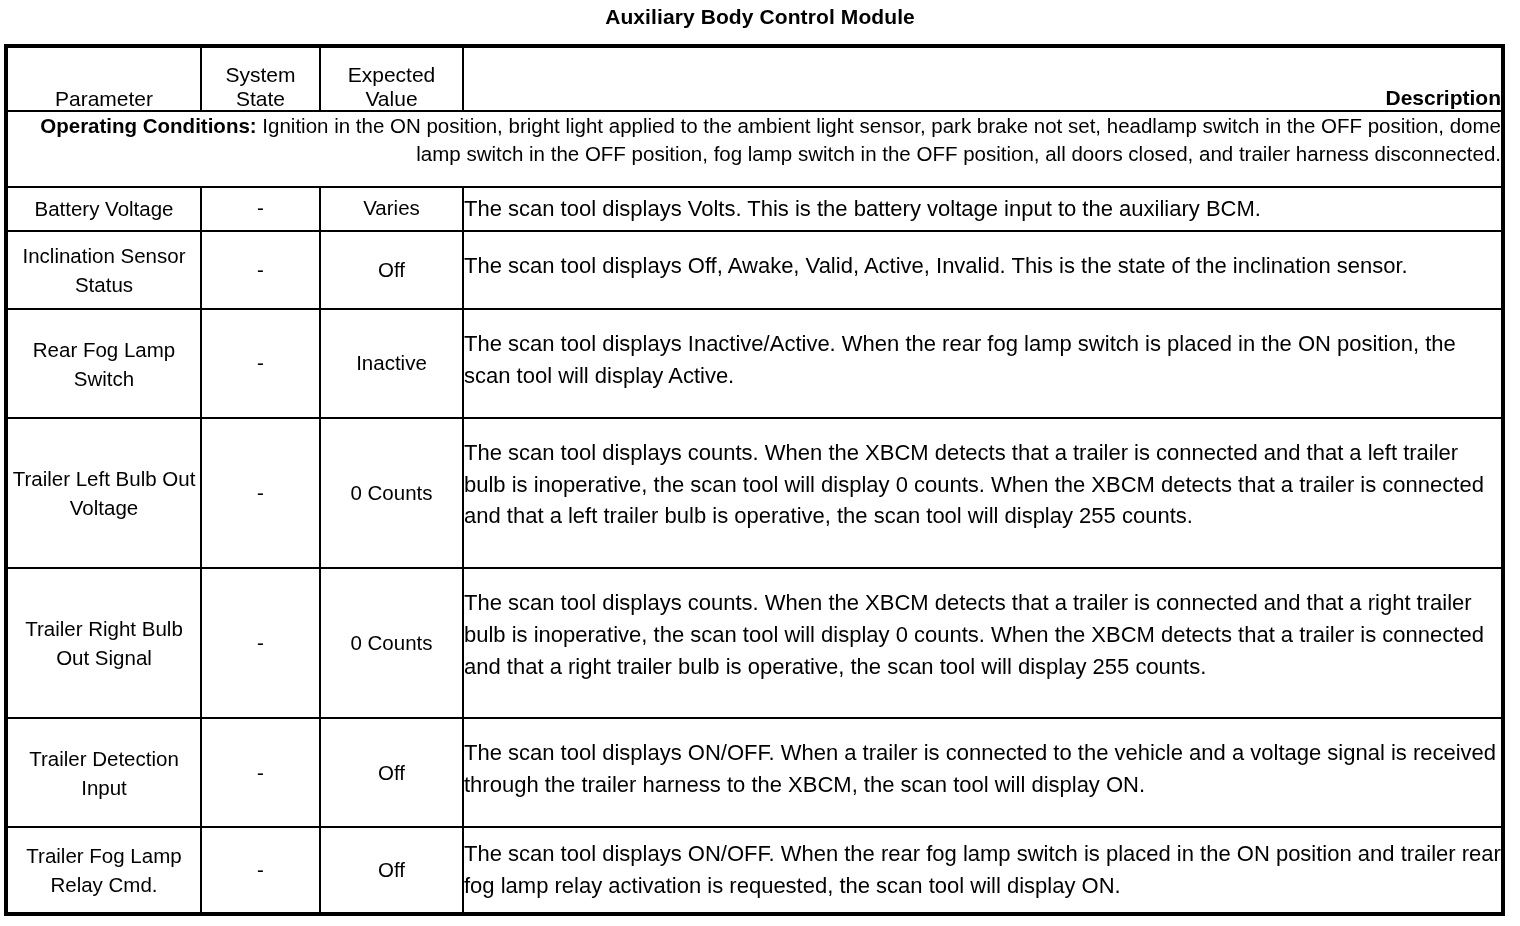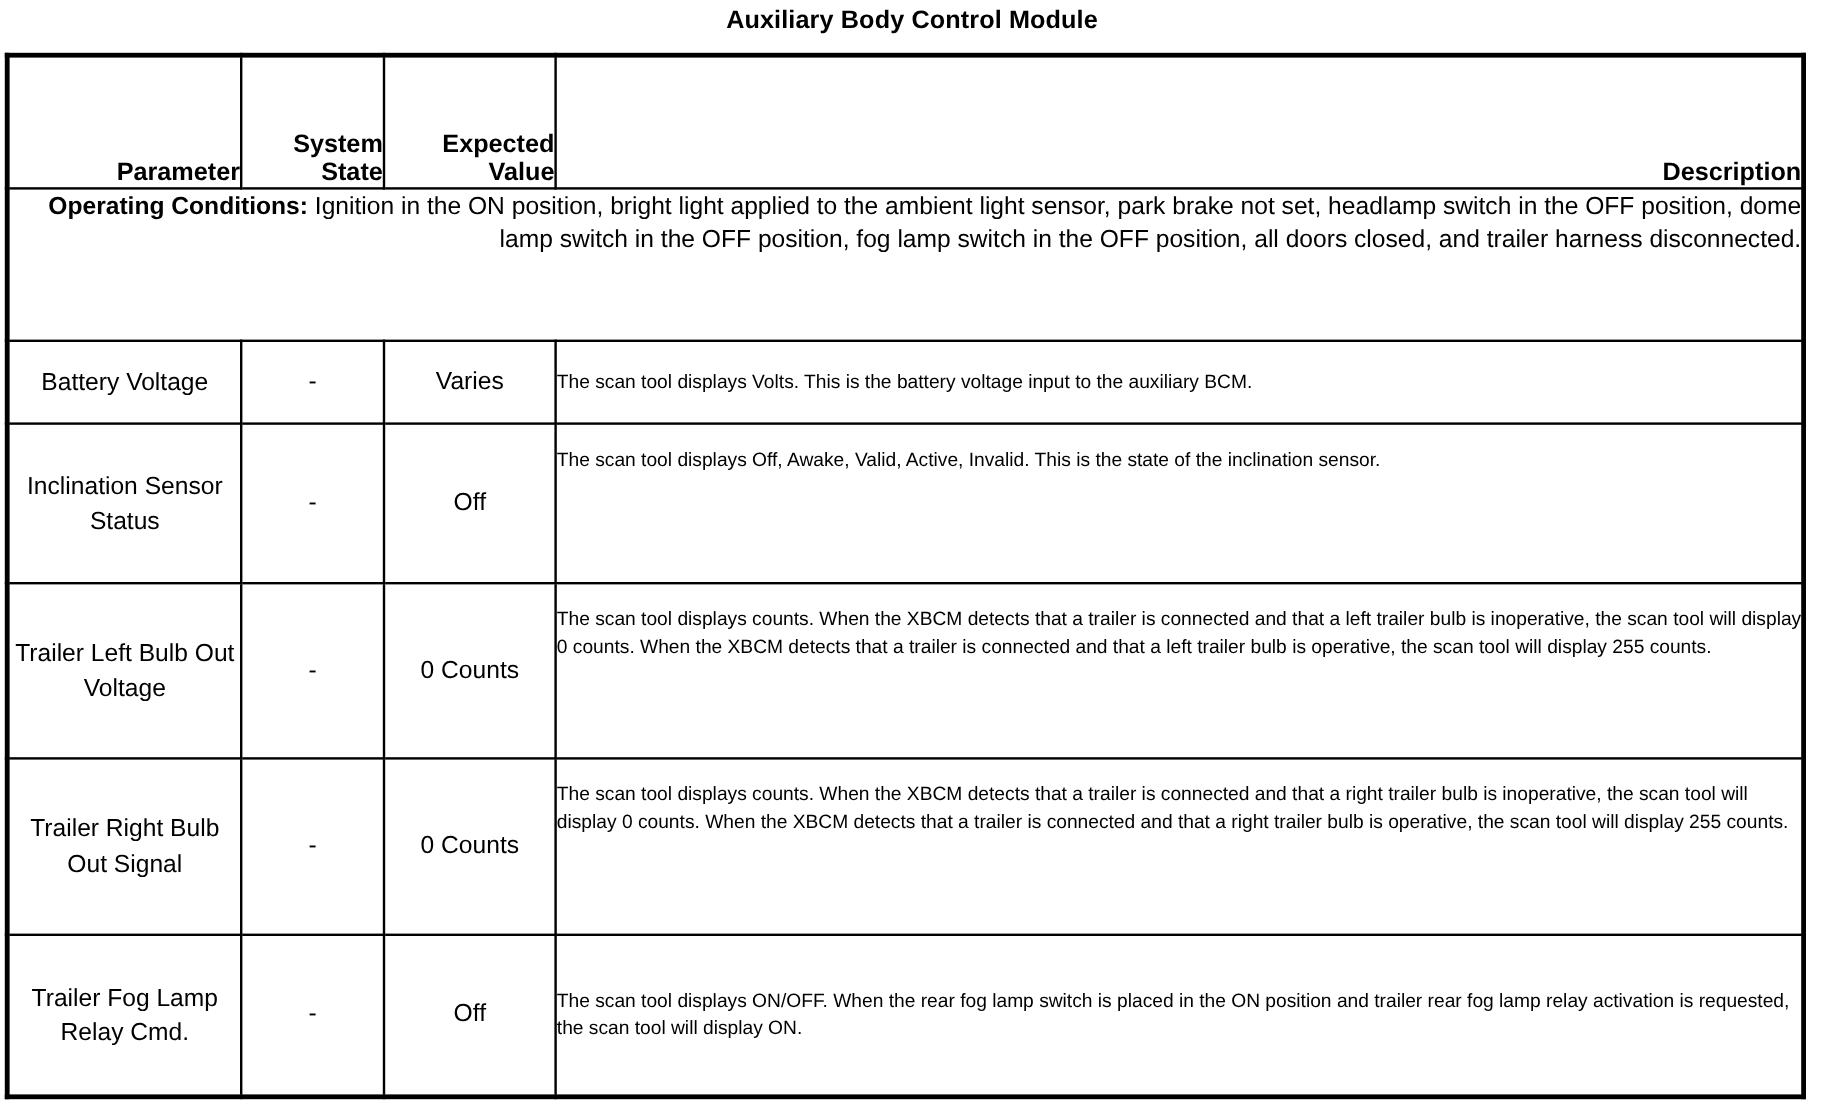--- a/index.html
+++ b/index.html
@@ -57,23 +57,23 @@
   }
 
   
   col.c-param { width: 195px; }
   col.c-state { width: 119px; }
   col.c-exp   { width: 143px; }
   col.c-desc  { width: 1040px; }
 
   
   .hdr-cell {
-    text-align: right;
+    text-align: center;
     vertical-align: bottom;
-    font-weight: bold;
+    font-weight: normal;
     font-size: 21px;
     line-height: 1.12;
     padding: 6px 6px 10px 6px;
   }
   .hdr-desc {
     text-align: right;
     vertical-align: bottom;
     font-weight: bold;
     font-size: 21px;
     padding: 6px 6px 10px 6px;
@@ -100,21 +100,21 @@
   .state-cell, .exp-cell {
     text-align: center;
     vertical-align: middle;
     font-size: 20.5px;
     line-height: 1.4;
     padding: 4px 5px;
   }
   .desc-cell {
     text-align: left;
     vertical-align: middle;
-    font-size: 16px;
+    font-size: 22px;
     line-height: 1.44;
     padding: 5px 10px 5px 9px;
   }
   .desc-cell.top { vertical-align: top; padding-top: 18px; }
 </style>
 </head>
 <body>
 
 <div class="page">
 
@@ -156,35 +156,47 @@
         </tr>
 
         <tr>
           <td class="param-cell">Inclination Sensor Status</td>
           <td class="state-cell">-</td>
           <td class="exp-cell">Off</td>
           <td class="desc-cell top">The scan tool displays Off, Awake, Valid, Active, Invalid. This is the state of the inclination sensor.</td>
         </tr>
 
 
+        <tr>
+          <td class="param-cell">Rear Fog Lamp Switch</td>
+          <td class="state-cell">-</td>
+          <td class="exp-cell">Inactive</td>
+          <td class="desc-cell top">The scan tool displays Inactive/Active. When the rear fog lamp switch is placed in the ON position, the scan tool will display Active.</td>
+        </tr>
 
         <tr>
           <td class="param-cell">Trailer Left Bulb Out Voltage</td>
           <td class="state-cell">-</td>
           <td class="exp-cell">0 Counts</td>
           <td class="desc-cell top">The scan tool displays counts. When the XBCM detects that a trailer is connected and that a left trailer bulb is inoperative, the scan tool will display 0 counts. When the XBCM detects that a trailer is connected and that a left trailer bulb is operative, the scan tool will display 255 counts.</td>
         </tr>
 
         <tr>
           <td class="param-cell">Trailer Right Bulb Out Signal</td>
           <td class="state-cell">-</td>
           <td class="exp-cell">0 Counts</td>
           <td class="desc-cell top">The scan tool displays counts. When the XBCM detects that a trailer is connected and that a right trailer bulb is inoperative, the scan tool will display 0 counts. When the XBCM detects that a trailer is connected and that a right trailer bulb is operative, the scan tool will display 255 counts.</td>
         </tr>
 
+        <tr>
+          <td class="param-cell">Trailer Detection Input</td>
+          <td class="state-cell">-</td>
+          <td class="exp-cell">Off</td>
+          <td class="desc-cell top">The scan tool displays ON/OFF. When a trailer is connected to the vehicle and a voltage signal is received through the trailer harness to the XBCM, the scan tool will display ON.</td>
+        </tr>
 
         <tr>
           <td class="param-cell">Trailer Fog Lamp Relay Cmd.</td>
           <td class="state-cell">-</td>
           <td class="exp-cell">Off</td>
           <td class="desc-cell">The scan tool displays ON/OFF. When the rear fog lamp switch is placed in the ON position and trailer rear fog lamp relay activation is requested, the scan tool will display ON.</td>
         </tr>
       </tbody>
     </table>
   </div>

